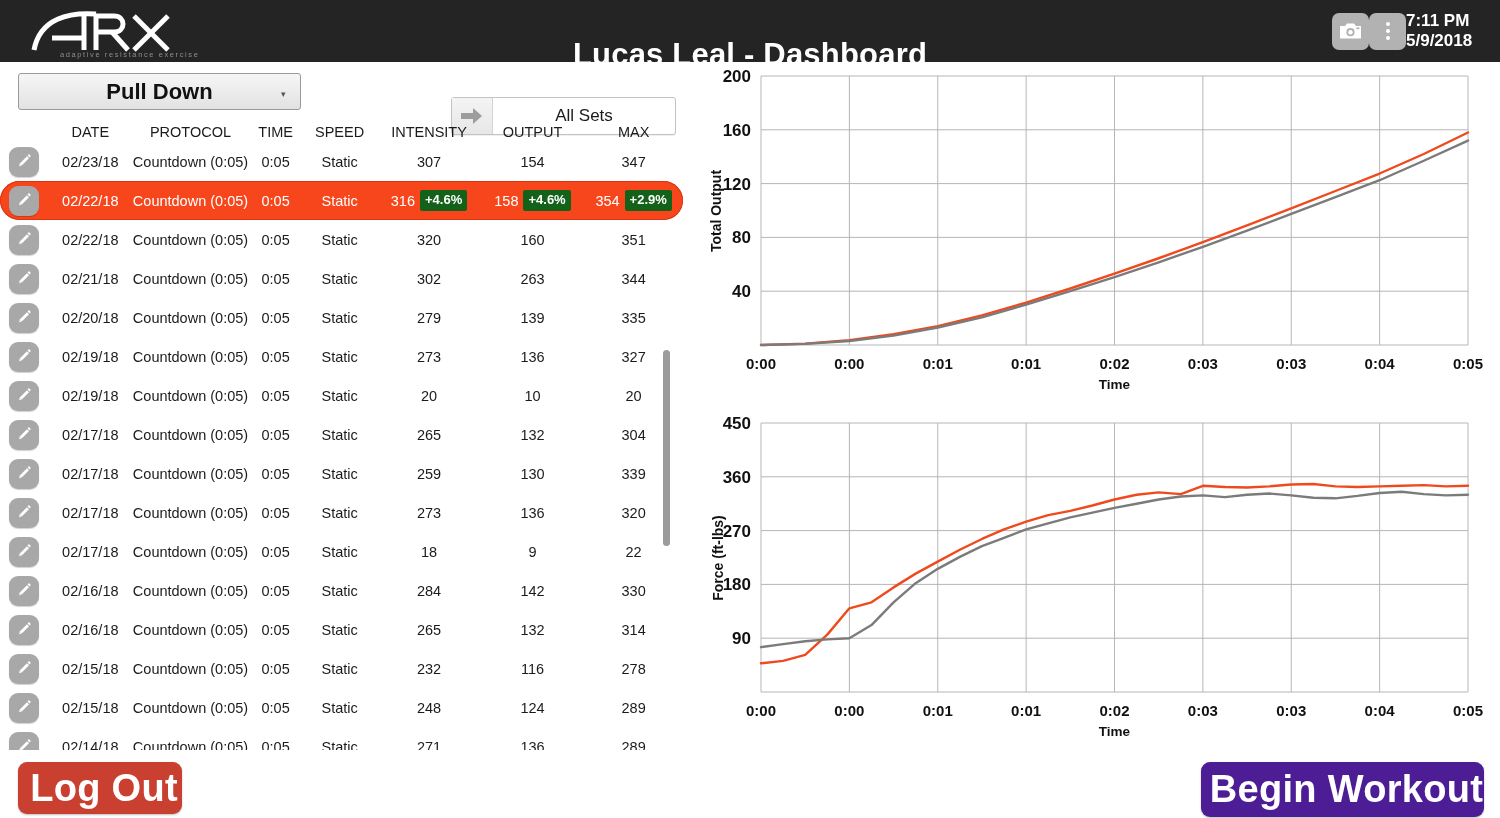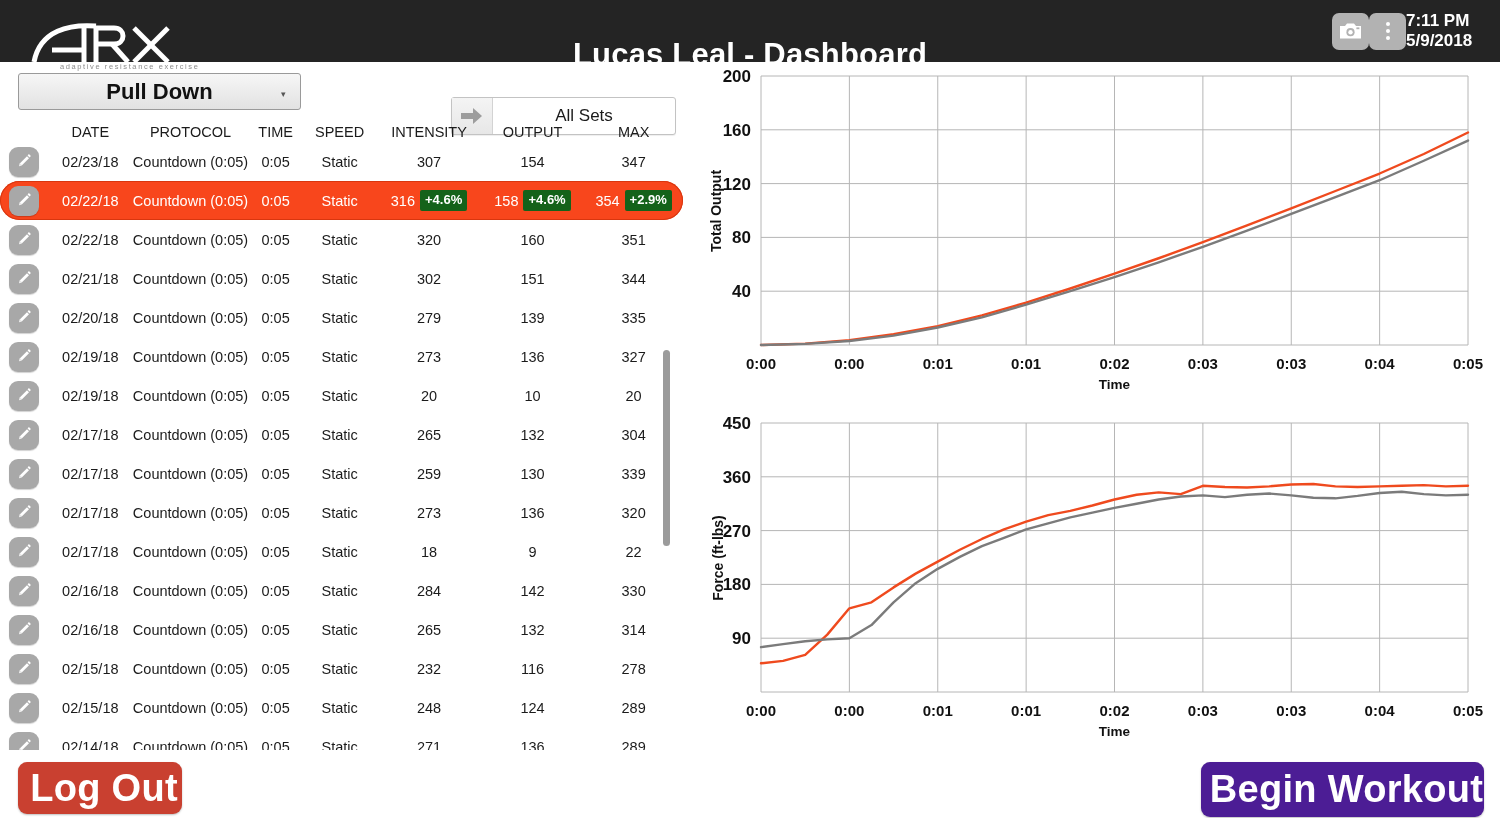--- a/index.html
+++ b/index.html
@@ -9,21 +9,21 @@
     font-family: "Liberation Sans", sans-serif;
     overflow: hidden;
   }
   #app { position: relative; width: 1500px; height: 818px; background:#fff; }
 
   
   .header {
     position: absolute; left:0; top:0; width:1500px; height:62px;
     background:#242424; display:flex; align-items:center;
   }
-  .logo-wrap { position:absolute; left:22px; top:20px; width:170px; height:56px; }
+  .logo-wrap { position:absolute; left:22px; top:8px; width:170px; height:56px; }
   .logo-svg { display:block; }
   .logo-tag {
     position:absolute; left:38px; top:42px;
     font-size:7.5px; letter-spacing:1.6px; color:#8d8d8d;
     white-space:nowrap; font-family:"Liberation Sans", sans-serif;
   }
   .header-title {
     position:absolute; left:0; top:0; width:1500px; height:62px;
     display:flex; align-items:center; justify-content:center;
     color:#fff; font-size:31px; font-weight:bold; letter-spacing:0.2px;margin-top:24px;
@@ -328,21 +328,21 @@
           <div class="c-time"><span class="cell-val">
               <span>0:05</span>
             </span></div>
           <div class="c-speed"><span class="cell-val">
               <span>Static</span>
             </span></div>
           <div class="c-int"><span class="cell-val">
               <span>302</span>
             </span></div>
           <div class="c-out"><span class="cell-val">
-              <span>151</span>
+              <span>263</span>
             </span></div>
           <div class="c-max"><span class="cell-val">
               <span>344</span>
             </span></div>
         </div>
         <div class="row">
           <div class="c-edit">
             <span class="pencil-btn">
               <svg width="17" height="17" viewBox="0 0 17 17">
                 <path d="M3 13.2l1-3 7-7 2 2-7 7z" fill="#ffffff"></path>

